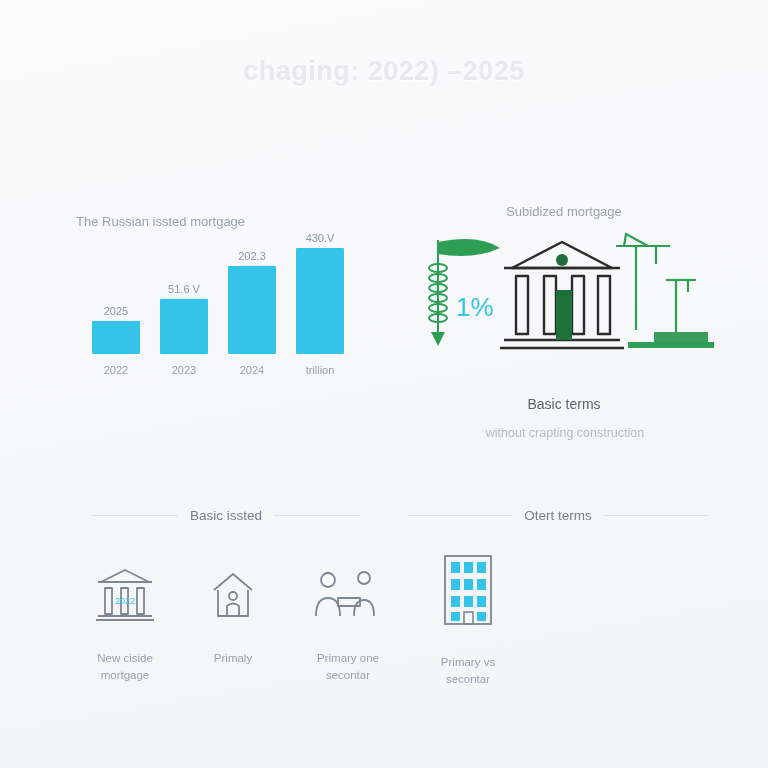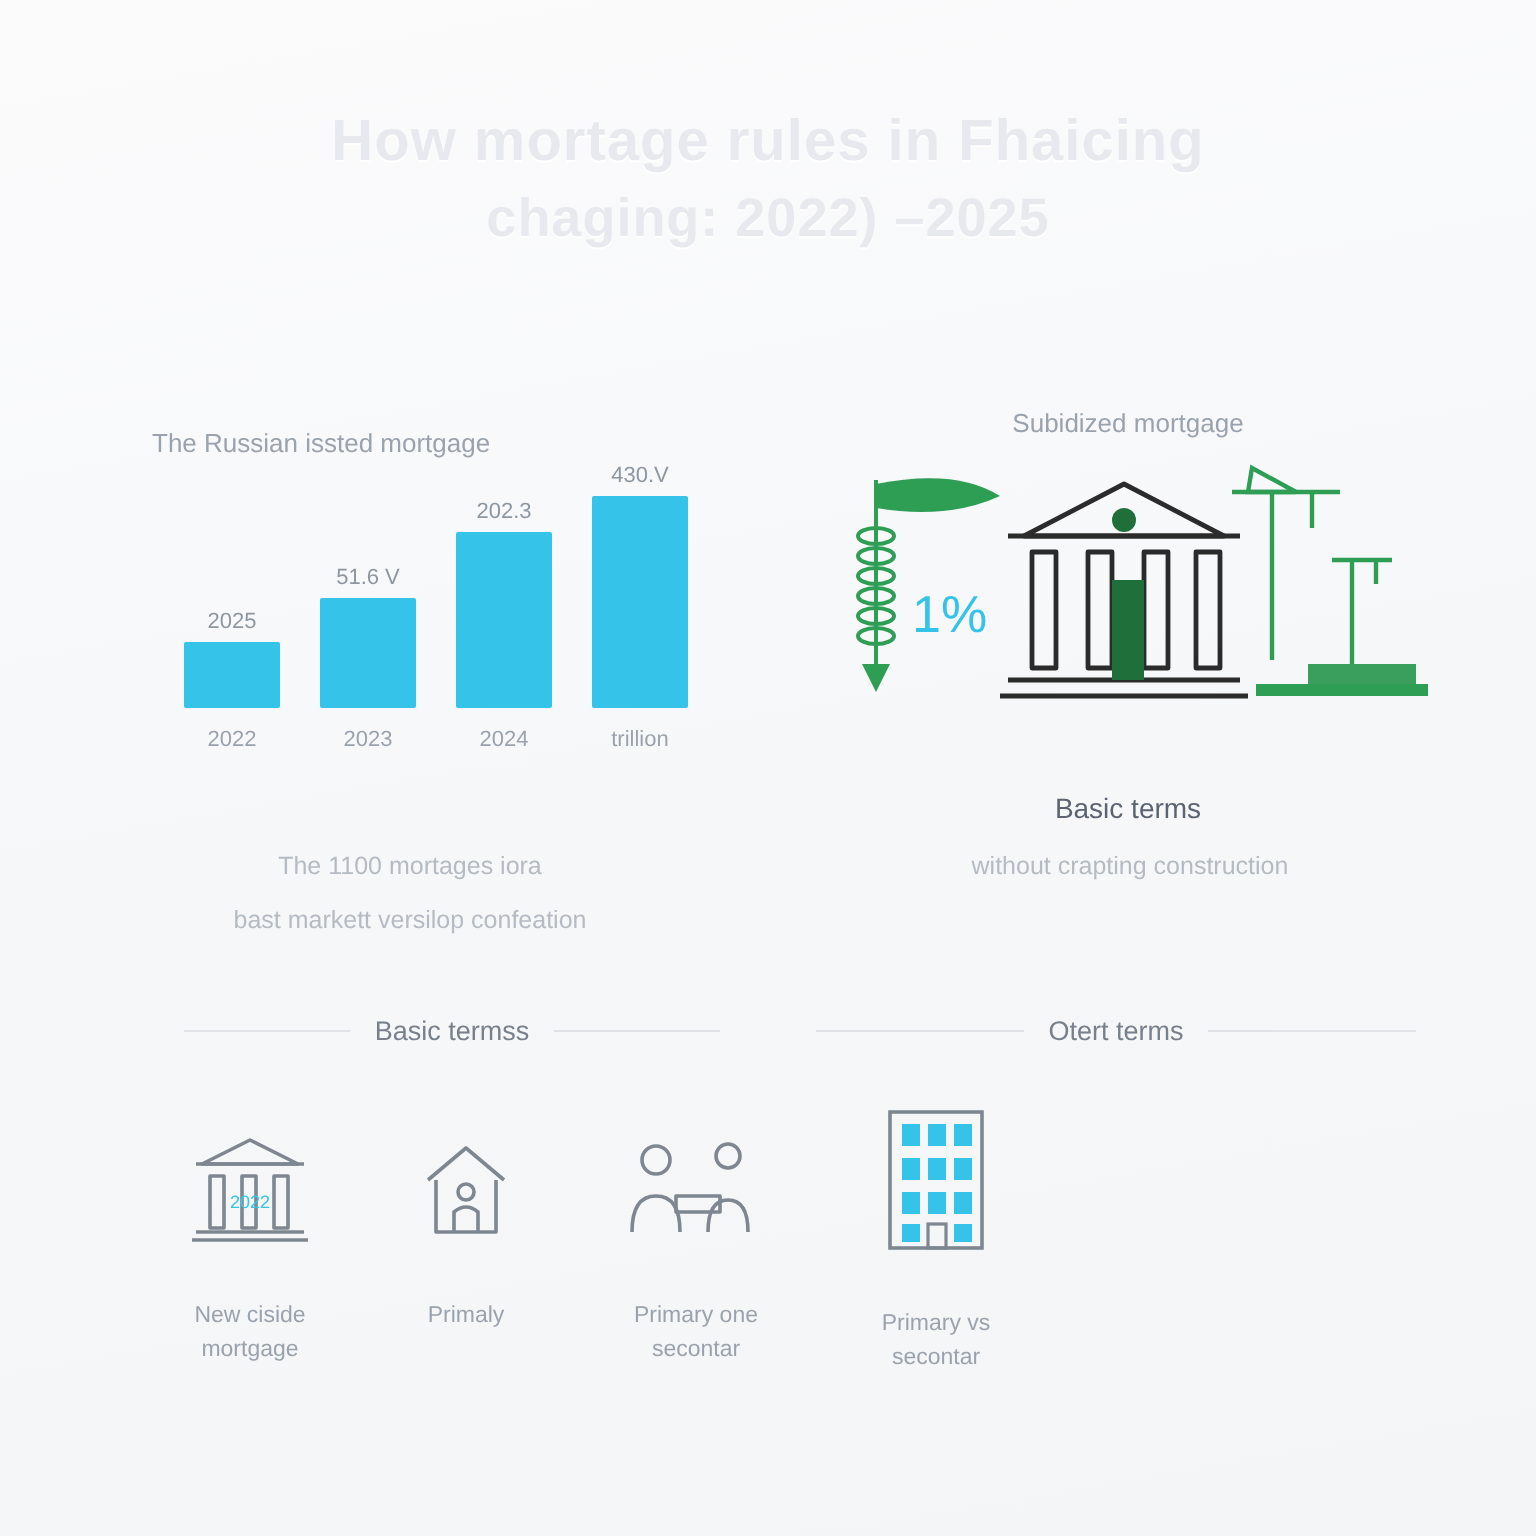--- a/index.html
+++ b/index.html
@@ -206,21 +206,20 @@
     line-height: 17px;
   }
   .icon-item.wide { width: 96px; }
 </style>
 </head>
 <body>
 
 <div class="page">
 
   <div class="title-block">
-    <div class="title-line">How mortage rules in Fhaicing</div>
     <div class="title-line second">chaging: 2022) –2025</div>
   </div>
 
   <div class="chart-panel">
     <div class="chart-title">The Russian issted mortgage</div>
 
     <div class="bars">
       <div class="bar-col">
         <div class="bar-value">2025</div>
         <div class="bar" style="height: 27%; background-color: rgb(53, 195, 234);"></div>
@@ -240,24 +239,20 @@
     </div>
 
     <div class="bar-axis">
       <span>2022</span>
       <span>2023</span>
       <span>2024</span>
       <span>trillion</span>
     </div>
   </div>
 
-  <div class="chart-caption">
-    <div>The 1100 mortages iora</div>
-    <div>bast markett versilop confeation</div>
-  </div>
 
   <div class="illo-panel">
     <div class="illo-title">Subidized mortgage</div>
 
     <svg class="illo-svg" width="320" height="150" viewBox="0 0 320 150">
 
       <g>
         <path d="M34 16 L34 110" stroke="#2e9e55" stroke-width="2" fill="none"></path>
         <path d="M34 122 l-7 -14 l14 0 z" fill="#2e9e55"></path>
         <path d="M34 18 q40 -8 62 6 q-26 12 -62 6 z" fill="#2e9e55"></path>
@@ -303,21 +298,21 @@
     </svg>
   </div>
 
   <div class="illo-sub-title">Basic terms</div>
   <div class="illo-caption">
     <div>without crapting construction</div>
   </div>
 
   <div class="divider-head" id="divider-left">
     <div class="rule"></div>
-    <div class="dh-text">Basic termss</div>
+    <div class="dh-text">Basic issted</div>
     <div class="rule"></div>
   </div>
 
   <div class="divider-head" id="divider-right">
     <div class="rule"></div>
     <div class="dh-text">Otert terms</div>
     <div class="rule"></div>
   </div>
 
   <div class="icon-row" id="icons-left">

